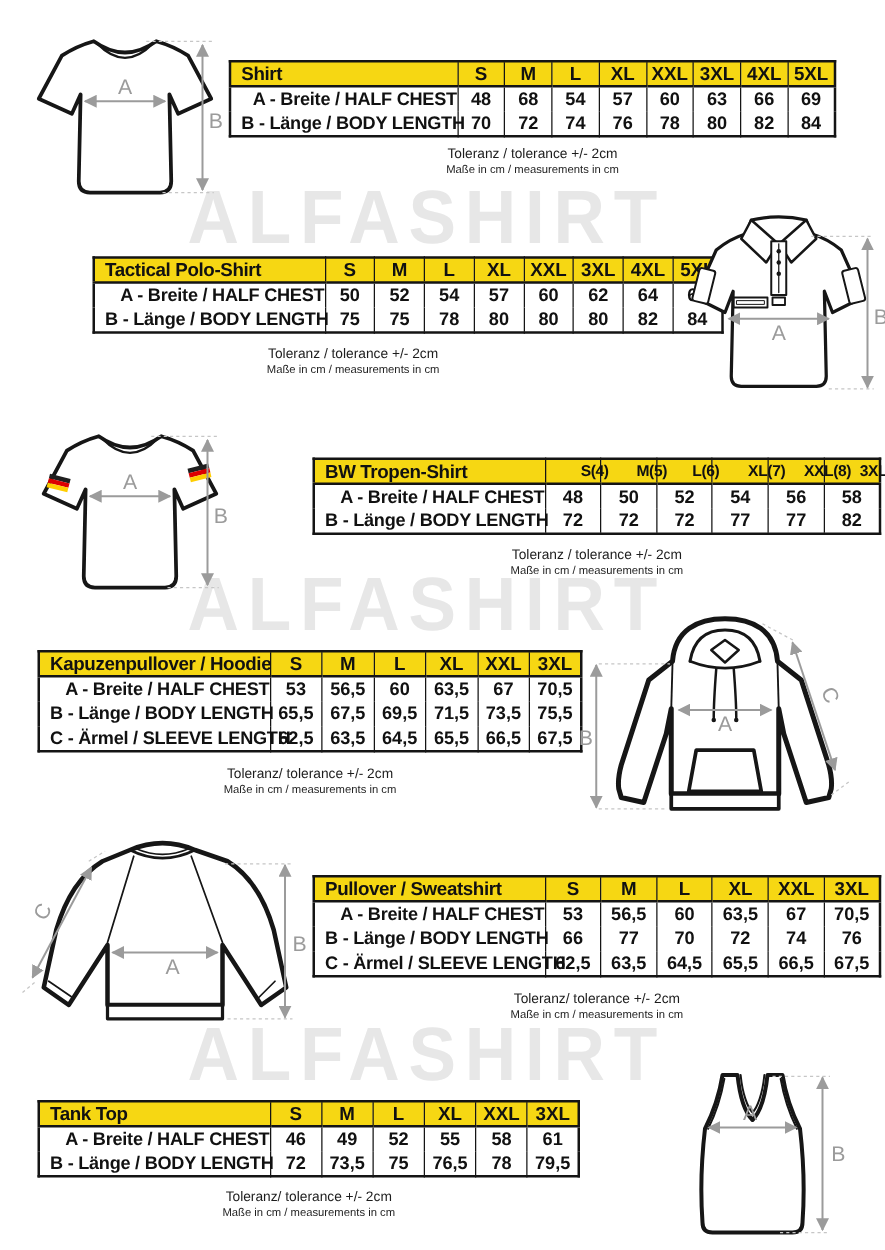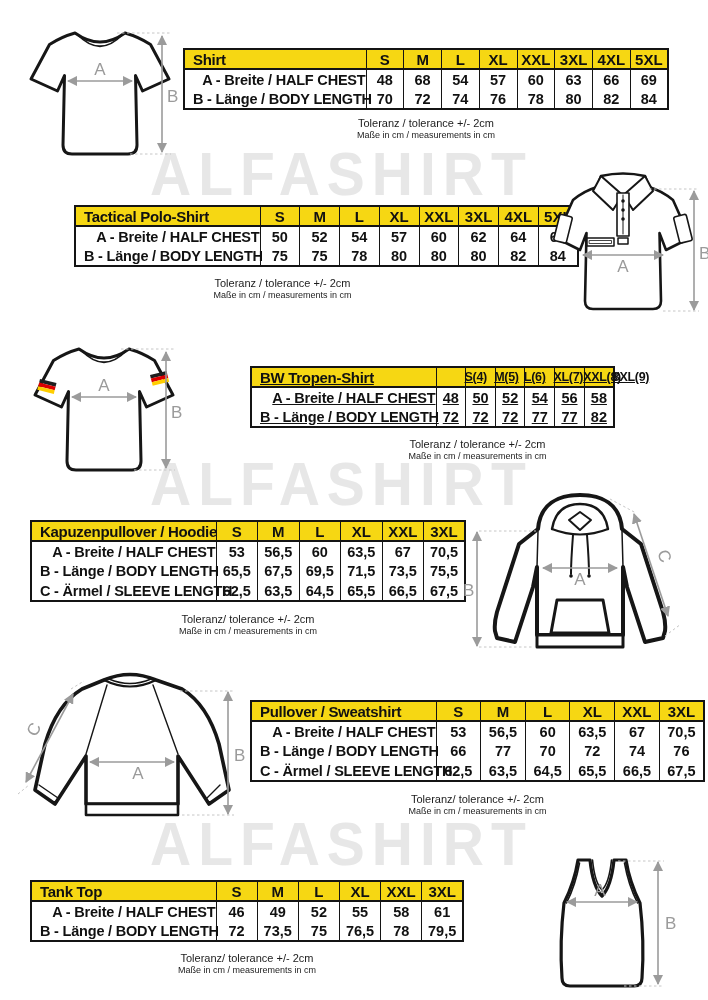--- a/index.html
+++ b/index.html
@@ -18,21 +18,21 @@
   .d1 { left:533px; top:162px; }
   .d2 { left:24px;  top:334px; }
   .d3 { left:460px; top:490px; }
   .d4 { left:12px;  top:664px; }
   .d5 { left:520px; top:852px; }
 
   table.size-table { position:absolute; border-collapse:collapse; table-layout:fixed;
     background:#fff; border:2.5px solid #141414; }
   .t0 { left:183px; top:48px;  width:486px; }
   .t1 { left:30px;  top:205px; width:505px;margin-left:44px; }
-  .t2 { left:250px; top:366px; width:365px;text-decoration:underline; }
+  .t2 { left:250px; top:366px; width:455px; }
   .t3 { left:30px;  top:520px; width:436px; }
   .t4 { left:250px; top:700px; width:455px; }
   .t5 { left:30px;  top:880px; width:434px; }
 
   table.size-table th { background:var(--yellow,#f6d713); height:20px;
     border-bottom:2px solid #141414; font-size:15px; vertical-align:middle; }
   table.size-table td { height:20px; font-size:14.5px; font-weight:bold; vertical-align:middle; }
   th.title-cell { text-align:left; padding-left:8px; width:185px; font-size:14px;
     letter-spacing:-0.3px; white-space:nowrap; }
   .t0 th.title-cell { width:182px; }

